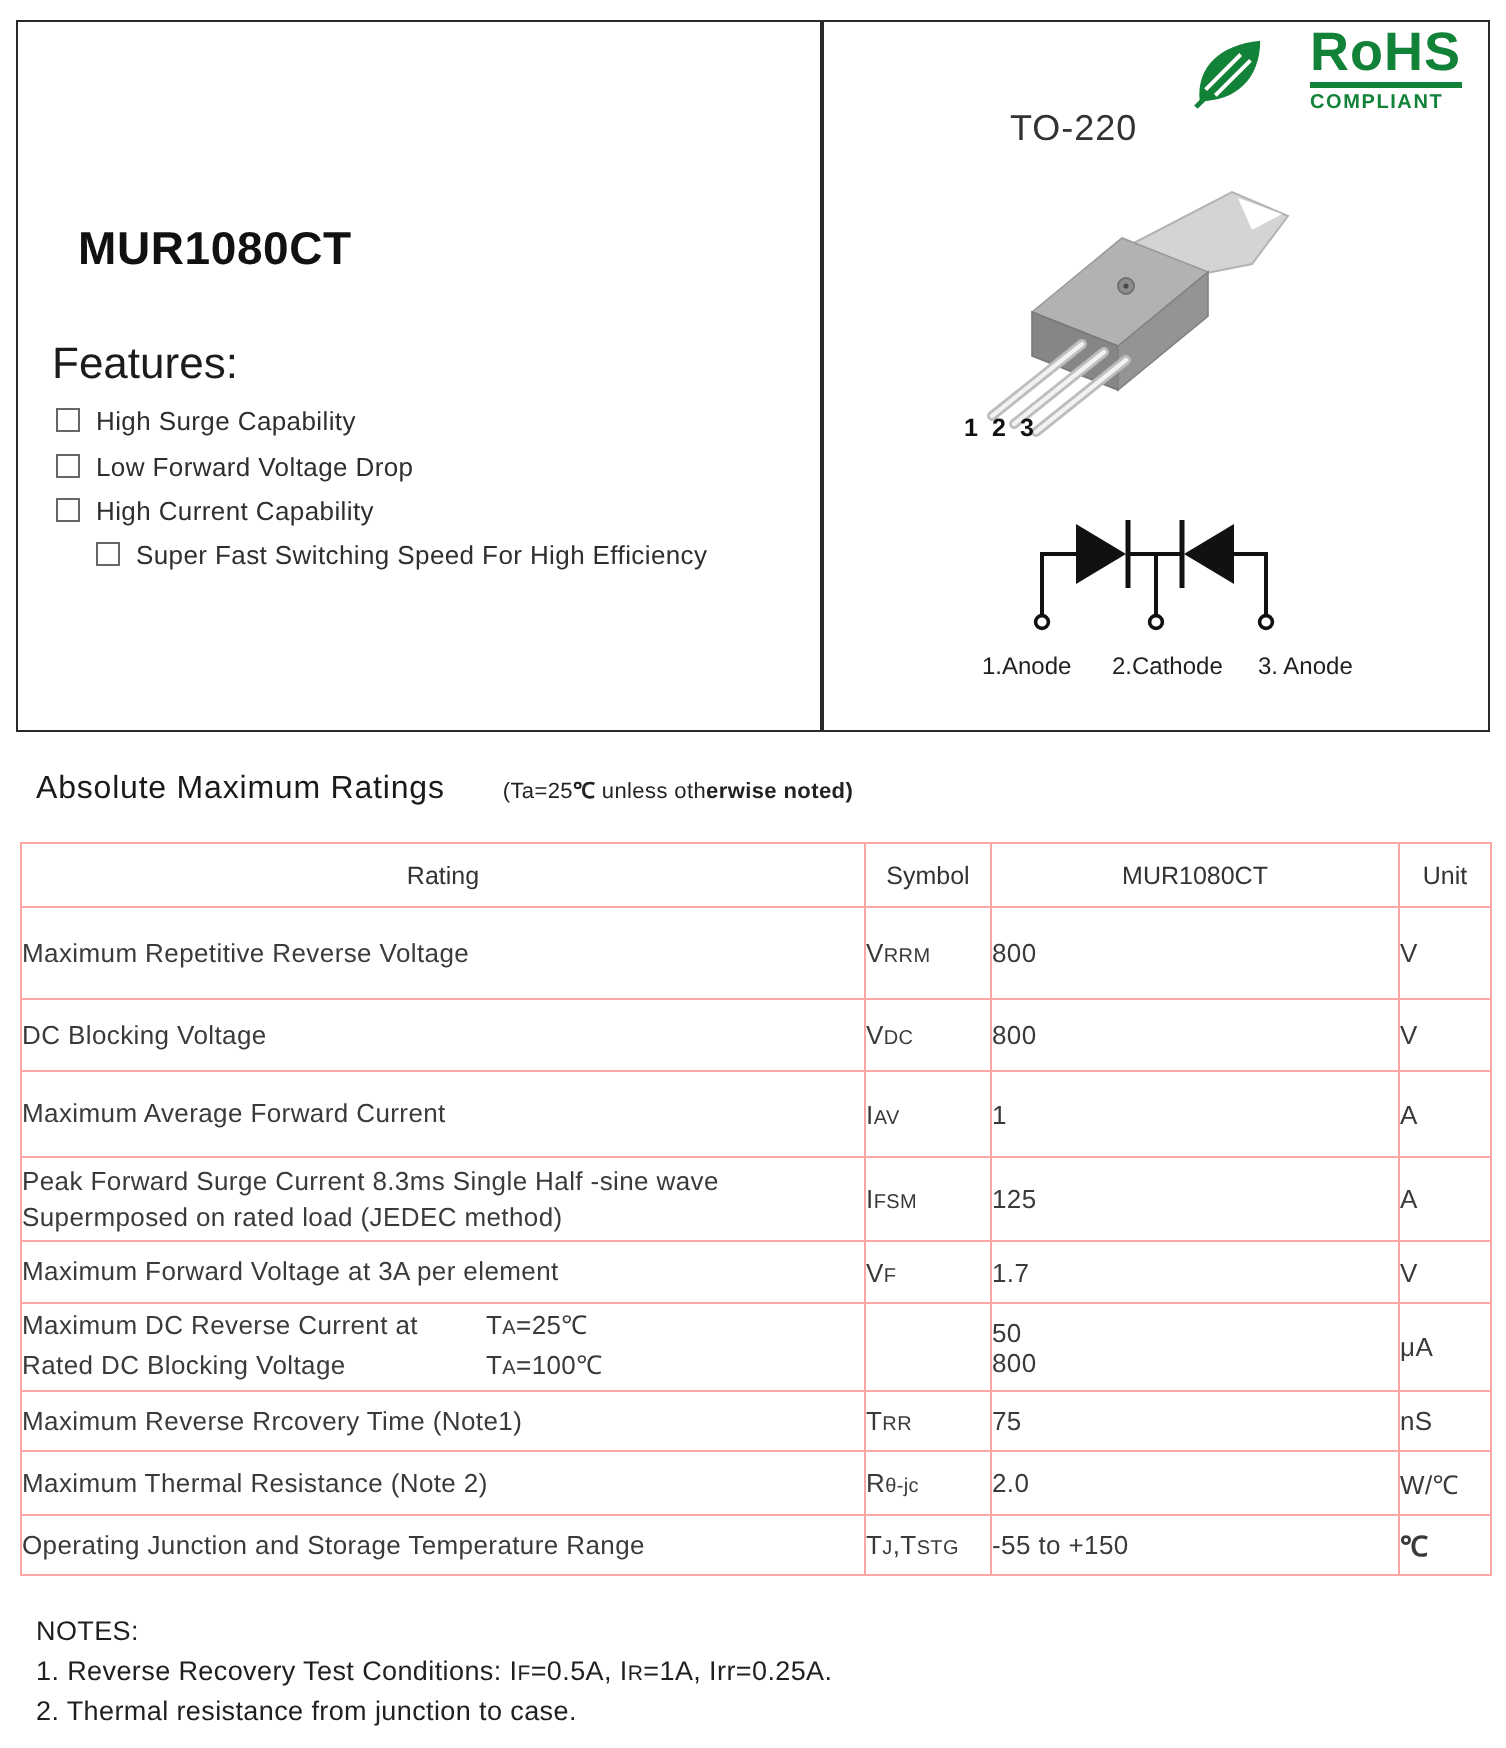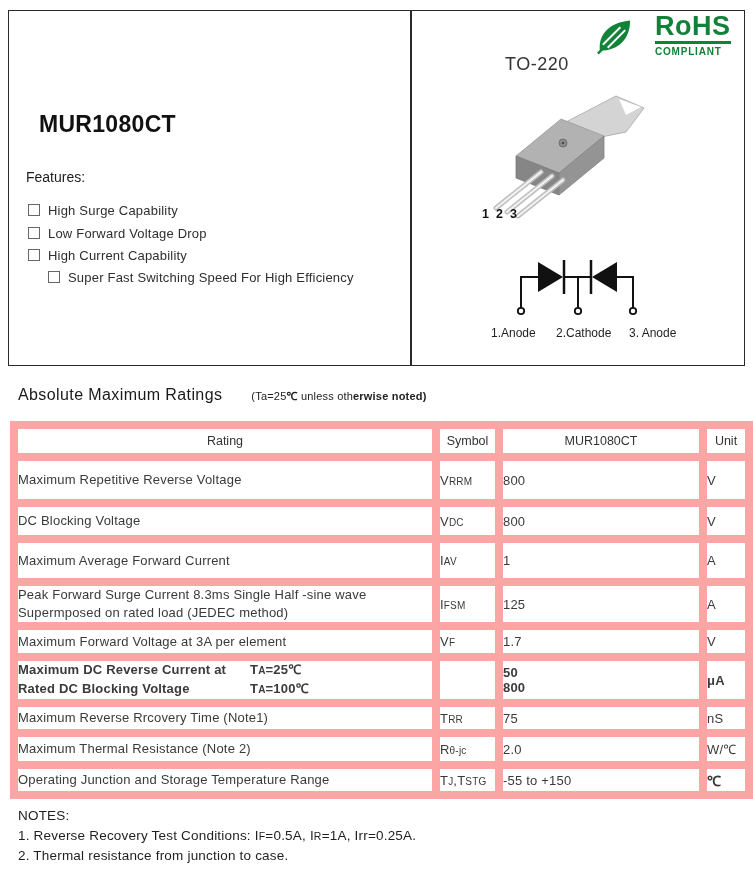--- a/index.html
+++ b/index.html
@@ -7,21 +7,21 @@
     position:relative; width:753px; height:874px; background:#fff;
     font-family:"Liberation Sans", sans-serif; color:#222; overflow:hidden;
   }
   
   .top-box {
     position:absolute; left:8px; top:10px; width:735px; height:354px;
     border:1.5px solid #2a2a2a; background:#fff;
   }
   .v-divider { position:absolute; left:401px; top:0; width:1.5px; height:100%; background:#2a2a2a; }
   .part-title { position:absolute; left:30px; top:100px; font-size:23px; font-weight:bold; color:#111; letter-spacing:0.3px; }
-  .features-heading { position:absolute; left:17px; top:158px; font-size:14px; color:#1c1c1c; }
+  .features-heading { position:absolute; left:17px; top:158px; font-size:22px; color:#1c1c1c; }
   .feature { position:absolute; left:19px; display:flex; align-items:flex-start; gap:8px; font-size:13px; color:#2e2e2e; letter-spacing:0.2px; }
   .cb { width:10px; height:10px; border:1.5px solid #666; margin-top:1px; flex:0 0 auto; background:#fff; }
   
   .rohs { position:absolute; left:586px; top:4px; display:flex; align-items:flex-end; gap:21px; }
   .rohs-main { font-size:27px; font-weight:bold; color:#128238; line-height:0.85; letter-spacing:0.5px; }
   .rohs-underline { height:3px; background:#128238; margin-top:3px; }
   .rohs-sub { font-size:10px; font-weight:bold; color:#128238; letter-spacing:0.8px; margin-top:2px; }
   .pkg-label { position:absolute; left:496px; top:43px; font-size:18px; color:#333; letter-spacing:0.5px; }
   .pkg-svg { position:absolute; left:447px; top:75px; }
   .pin-num { position:absolute; top:196px; font-size:12.5px; font-weight:bold; color:#111; }
@@ -30,21 +30,21 @@
   
   .amr-header { position:absolute; left:18px; top:386px; display:flex; align-items:baseline; }
   .amr-title { font-size:16px; color:#1a1a1a; letter-spacing:0.4px; }
   .amr-cond { font-size:11px; color:#222; margin-left:29px; letter-spacing:0.2px; }
   .amr-cond b { font-weight:bold; }
   
   table.ratings {
     position:absolute; left:10px; top:421px; width:735px;
     border-collapse:collapse; table-layout:fixed; font-size:13px; color:#3a3a3a;
   }
-  table.ratings th, table.ratings td { border:8px solid #fca5a5; padding:0; }
+  table.ratings th, table.ratings td { border:1px solid #fca5a5; padding:0; }
   table.ratings th { font-weight:normal; font-size:12.5px; color:#333; }
   td.rating { text-align:left; padding:2px 4px 2px 6px; letter-spacing:0.2px; line-height:18px; }
   td.sym, td.val, td.unit { text-align:left; letter-spacing:0.2px; }
   .sub { font-size:10px; }
   .r6label { display:inline-block; width:232px; }
   .unit-bold { font-weight:bold; font-size:14px; }
   
   .notes { position:absolute; left:18px; font-size:13.5px; color:#1f1f1f; letter-spacing:0.2px; }
   .note-sc { font-size:10.5px; }
 </style>
@@ -180,21 +180,21 @@
       <td class="sym"><span>I</span><span class="sub">FSM</span></td>
       <td class="val">125</td>
       <td class="unit">A</td>
     </tr>
     <tr style="height:31px;">
       <td class="rating">Maximum Forward Voltage at 3A per element</td>
       <td class="sym"><span>V</span><span class="sub">F</span></td>
       <td class="val">1.7</td>
       <td class="unit">V</td>
     </tr>
-    <tr style="height:44px;font-weight:bold;">
+    <tr style="height:44px;">
       <td class="rating">
         <div><span class="r6label">Maximum DC Reverse Current  at</span><span>T</span><span class="sub">A</span><span>=25℃</span></div>
         <div><span class="r6label">Rated DC Blocking Voltage</span><span>T</span><span class="sub">A</span><span>=100℃</span></div>
       </td>
       <td class="sym"></td>
       <td class="val">
         <div>50</div>
         <div>800</div>
       </td>
       <td class="unit">μA</td>

